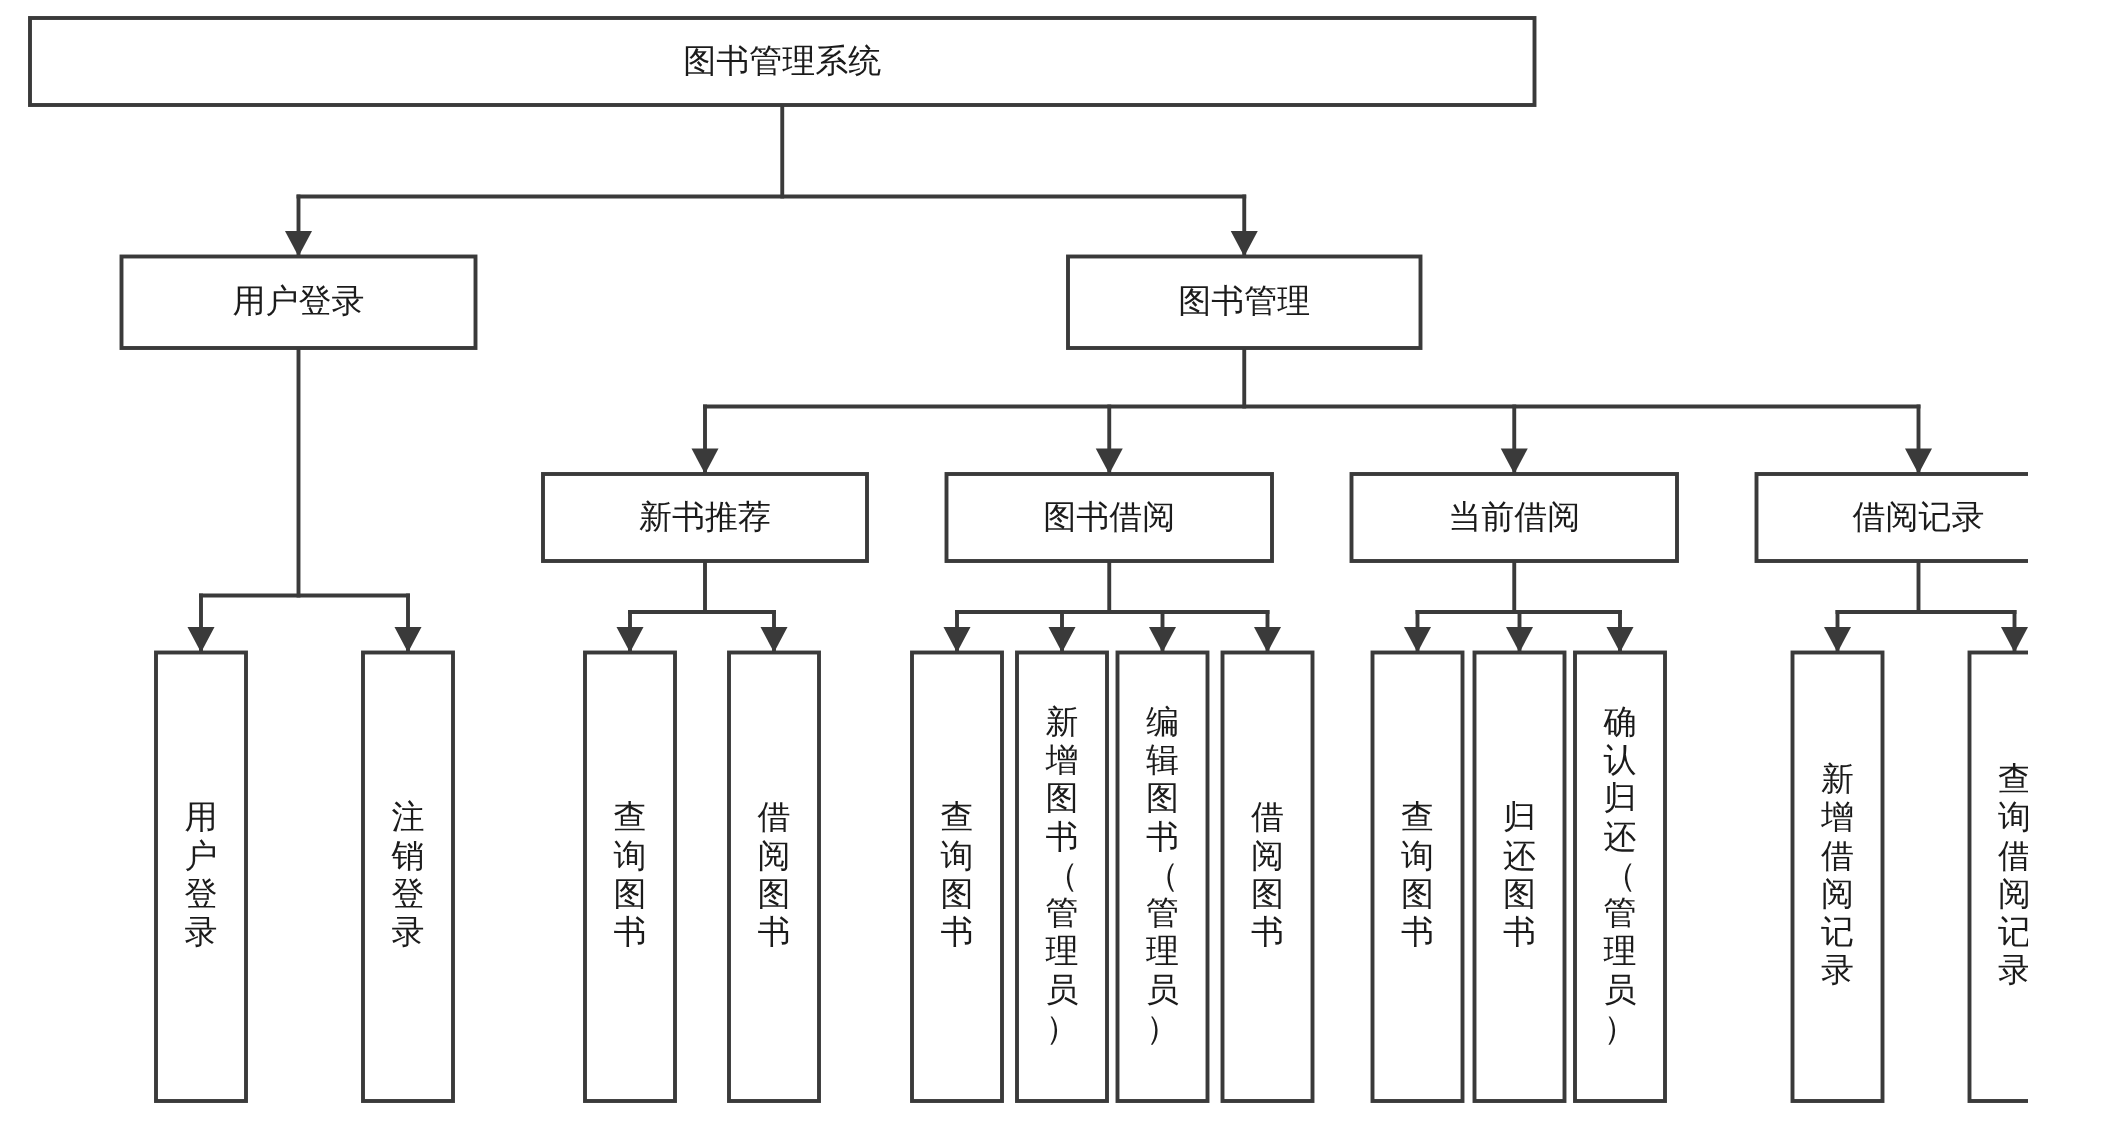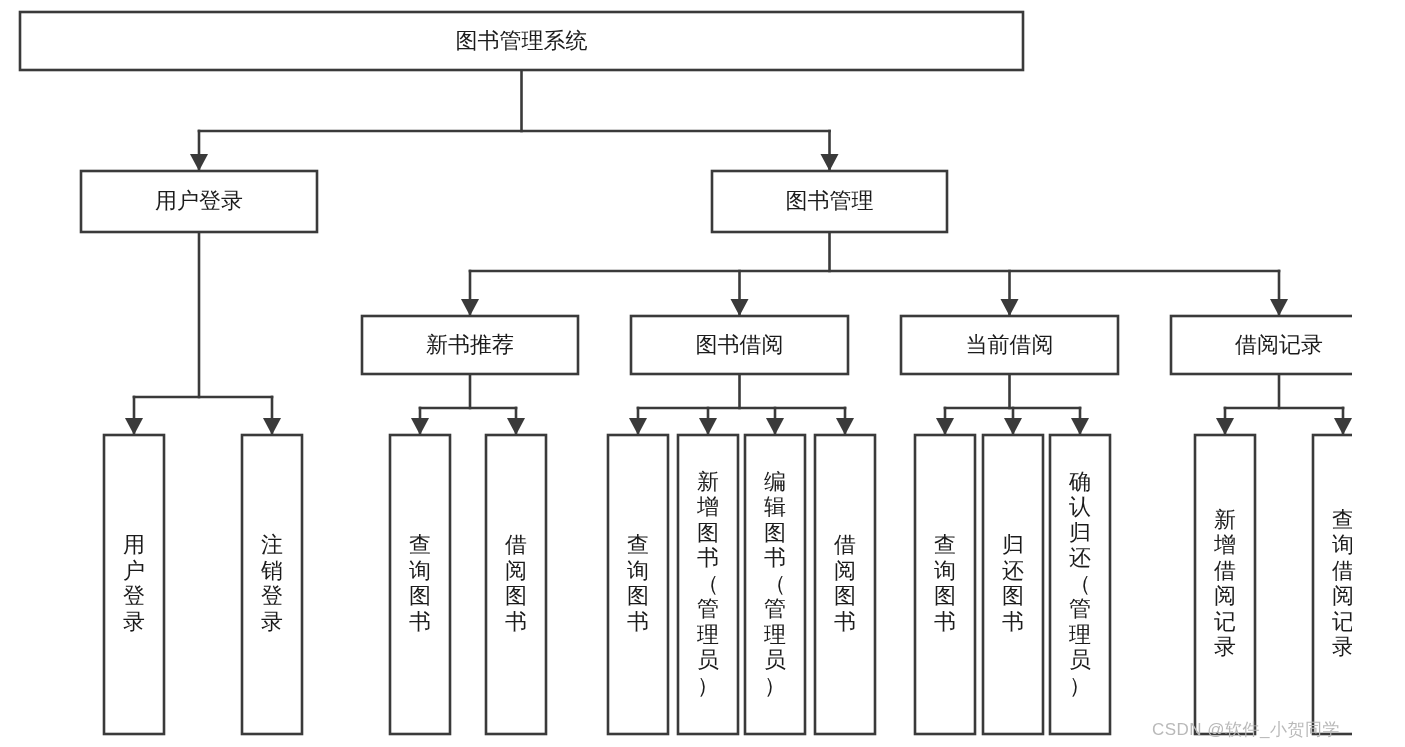--- a/index.html
+++ b/index.html
@@ -200,14 +200,13 @@
         <g>
           <rect x="1195" y="435" width="60" height="299" class="node-box"></rect>
           <text class="node-label-v" x="1225" y="0" font-size="22"><tspan x="1225" y="520.75">新</tspan><tspan x="1225" y="546.25">增</tspan><tspan x="1225" y="571.75">借</tspan><tspan x="1225" y="597.25">阅</tspan><tspan x="1225" y="622.75">记</tspan><tspan x="1225" y="648.25">录</tspan></text>
         </g>
         <g>
           <rect x="1313" y="435" width="60" height="299" class="node-box"></rect>
           <text class="node-label-v" x="1343" y="0" font-size="22"><tspan x="1343" y="520.75">查</tspan><tspan x="1343" y="546.25">询</tspan><tspan x="1343" y="571.75">借</tspan><tspan x="1343" y="597.25">阅</tspan><tspan x="1343" y="622.75">记</tspan><tspan x="1343" y="648.25">录</tspan></text>
         </g>
       </g>
   </svg>
-  <div class="watermark">CSDN @软件_小贺同学</div>
 </div>
 
 </body></html>

